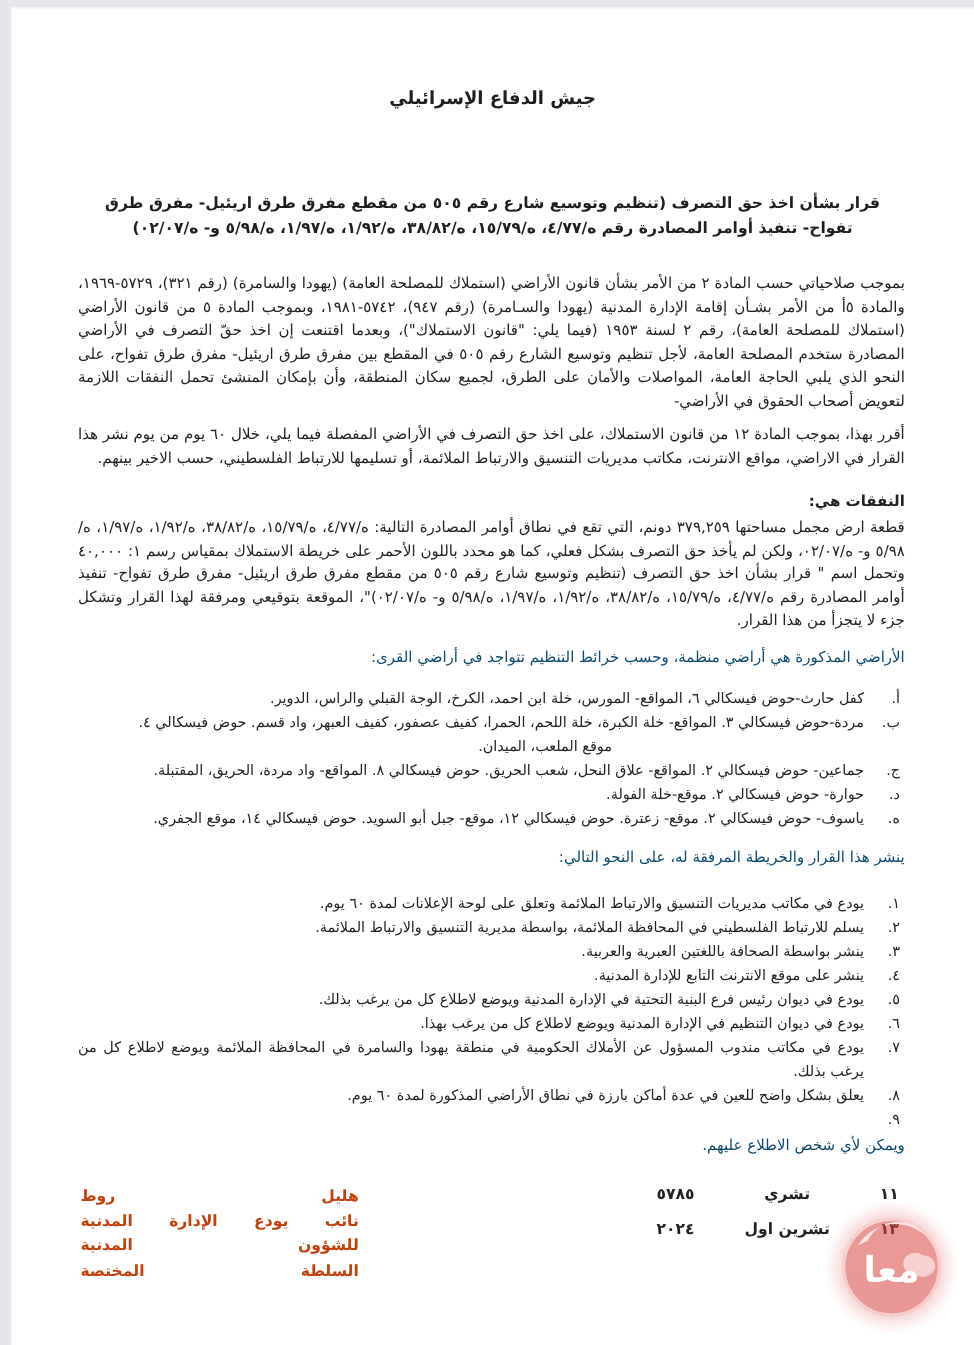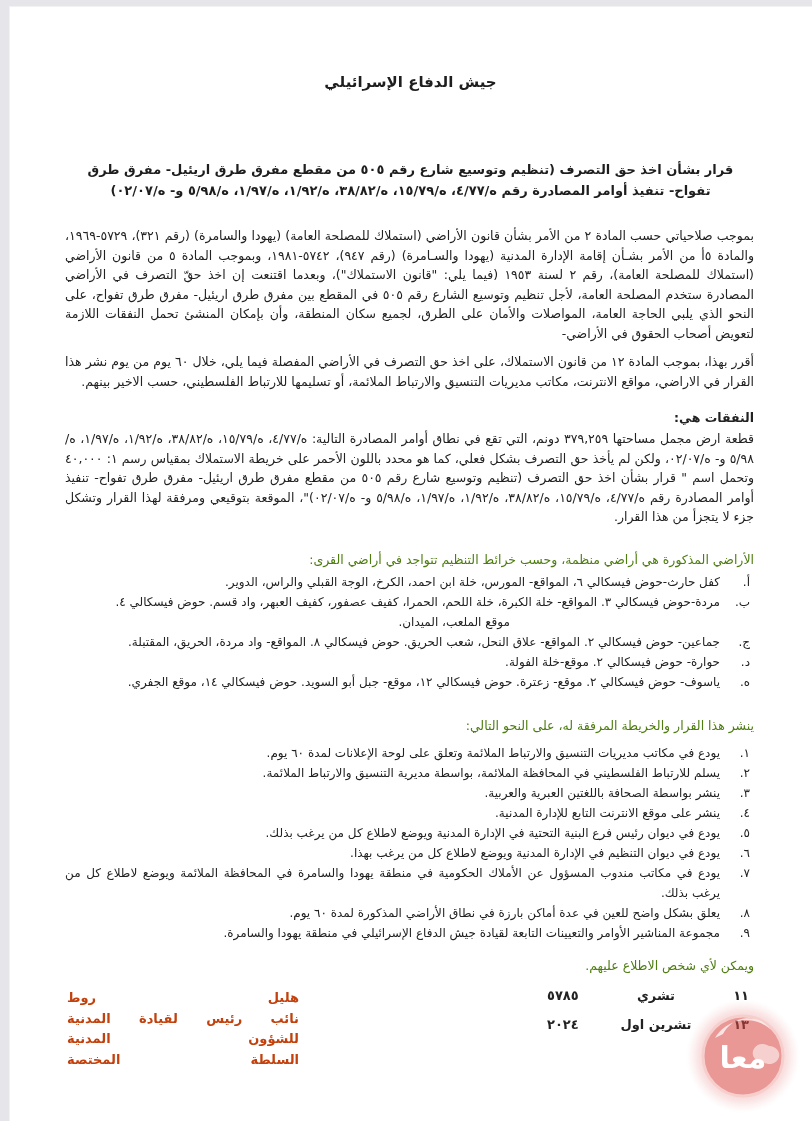--- a/index.html
+++ b/index.html
@@ -17,21 +17,21 @@
   .abs{position:absolute;}
   .center{left:40px;right:40px;text-align:center;}
   .t1{font-size:15px;font-weight:bold;text-align:center;}
   .t2{font-size:13.5px;font-weight:bold;}
   .t3{font-size:13px;font-weight:bold;line-height:21px;left:70px;right:70px;}
   .body-text{
     left:56px;right:58px;font-size:12.5px;line-height:19.6px;
     text-align:justify;color:#222;
   }
   .label-line{left:56px;right:58px;font-size:12.5px;color:#222;text-align:right;font-weight:bold;}
-  .plain-line{left:56px;right:58px;font-size:12.5px;color:#4d7c0f;text-align:right;margin-top:12px;}
+  .plain-line{left:56px;right:58px;font-size:12.5px;color:#0c4a6e;text-align:right;}
   .doc-list{left:56px;right:58px;font-size:12px;line-height:20px;color:#222;}
   .doc-list .li{position:relative;padding-right:34px;text-align:justify;}
   .doc-list .marker{position:absolute;right:4px;top:0;}
   .doc-list .cont-line{margin-right:210px;}
   .sig-block{left:58px;width:232px;font-size:13px;line-height:20.5px;font-weight:bold;color:#c2410c;}
   .sig-line{text-align:justify;text-align-last:justify;-moz-text-align-last:justify;}
   .date-block{left:538px;width:202px;font-size:13px;font-weight:bold;color:#222;}
   .date-row{display:flex;justify-content:space-between;direction:rtl;}
   .date-row + .date-row{margin-top:14px;}
   .watermark{
@@ -131,42 +131,41 @@
         <span>يودع في مكاتب مندوب المسؤول عن الأملاك الحكومية في منطقة يهودا والسامرة في المحافظة الملائمة ويوضع لاطلاع كل من يرغب بذلك.</span>
       </div>
 
       <div class="li">
         <span class="marker">٨.</span>
         <span>يعلق بشكل واضح للعين في عدة أماكن بارزة في نطاق الأراضي المذكورة لمدة ٦٠ يوم.</span>
       </div>
 
       <div class="li">
         <span class="marker">٩.</span>
-        <span>مجموعة المناشير الأوامر والتعيينات التابعة لقيادة جيش الدفاع الإسرائيلي في منطقة يهودا والسامرة.</span>
       </div>
     </div>
 
   <div class="abs plain-line" style="top:940px">ويمكن لأي شخص الاطلاع عليهم.</div>
 
   <div class="abs date-block" style="top:982px">
     <div class="date-row">
       <span>١١</span>
       <span>تشري</span>
       <span>٥٧٨٥</span>
     </div>
     <div class="date-row">
       <span>١٣</span>
       <span>تشرين اول</span>
       <span>٢٠٢٤</span>
     </div>
   </div>
 
   <div class="abs sig-block" style="top:982px">
     <div class="sig-line">هليل روط</div>
-    <div class="sig-line"><span>نائب رئيس لقيادة</span> <span>المدنية</span></div>
+    <div class="sig-line"><span>نائب يودع الإدارة</span> <span>المدنية</span></div>
     <div class="sig-line">للشؤون المدنية</div>
     <div class="sig-line">السلطة المختصة</div>
   </div>
 
   <svg class="watermark" viewBox="0 0 116 116">
     <defs>
       <radialGradient id="wmGlow" cx="50%" cy="50%" r="50%">
         <stop offset="55%" stop-color="#e9827f" stop-opacity="0.9"></stop>
         <stop offset="80%" stop-color="#f3bcbc" stop-opacity="0.7"></stop>
         <stop offset="100%" stop-color="#f8dcdc" stop-opacity="0"></stop>

